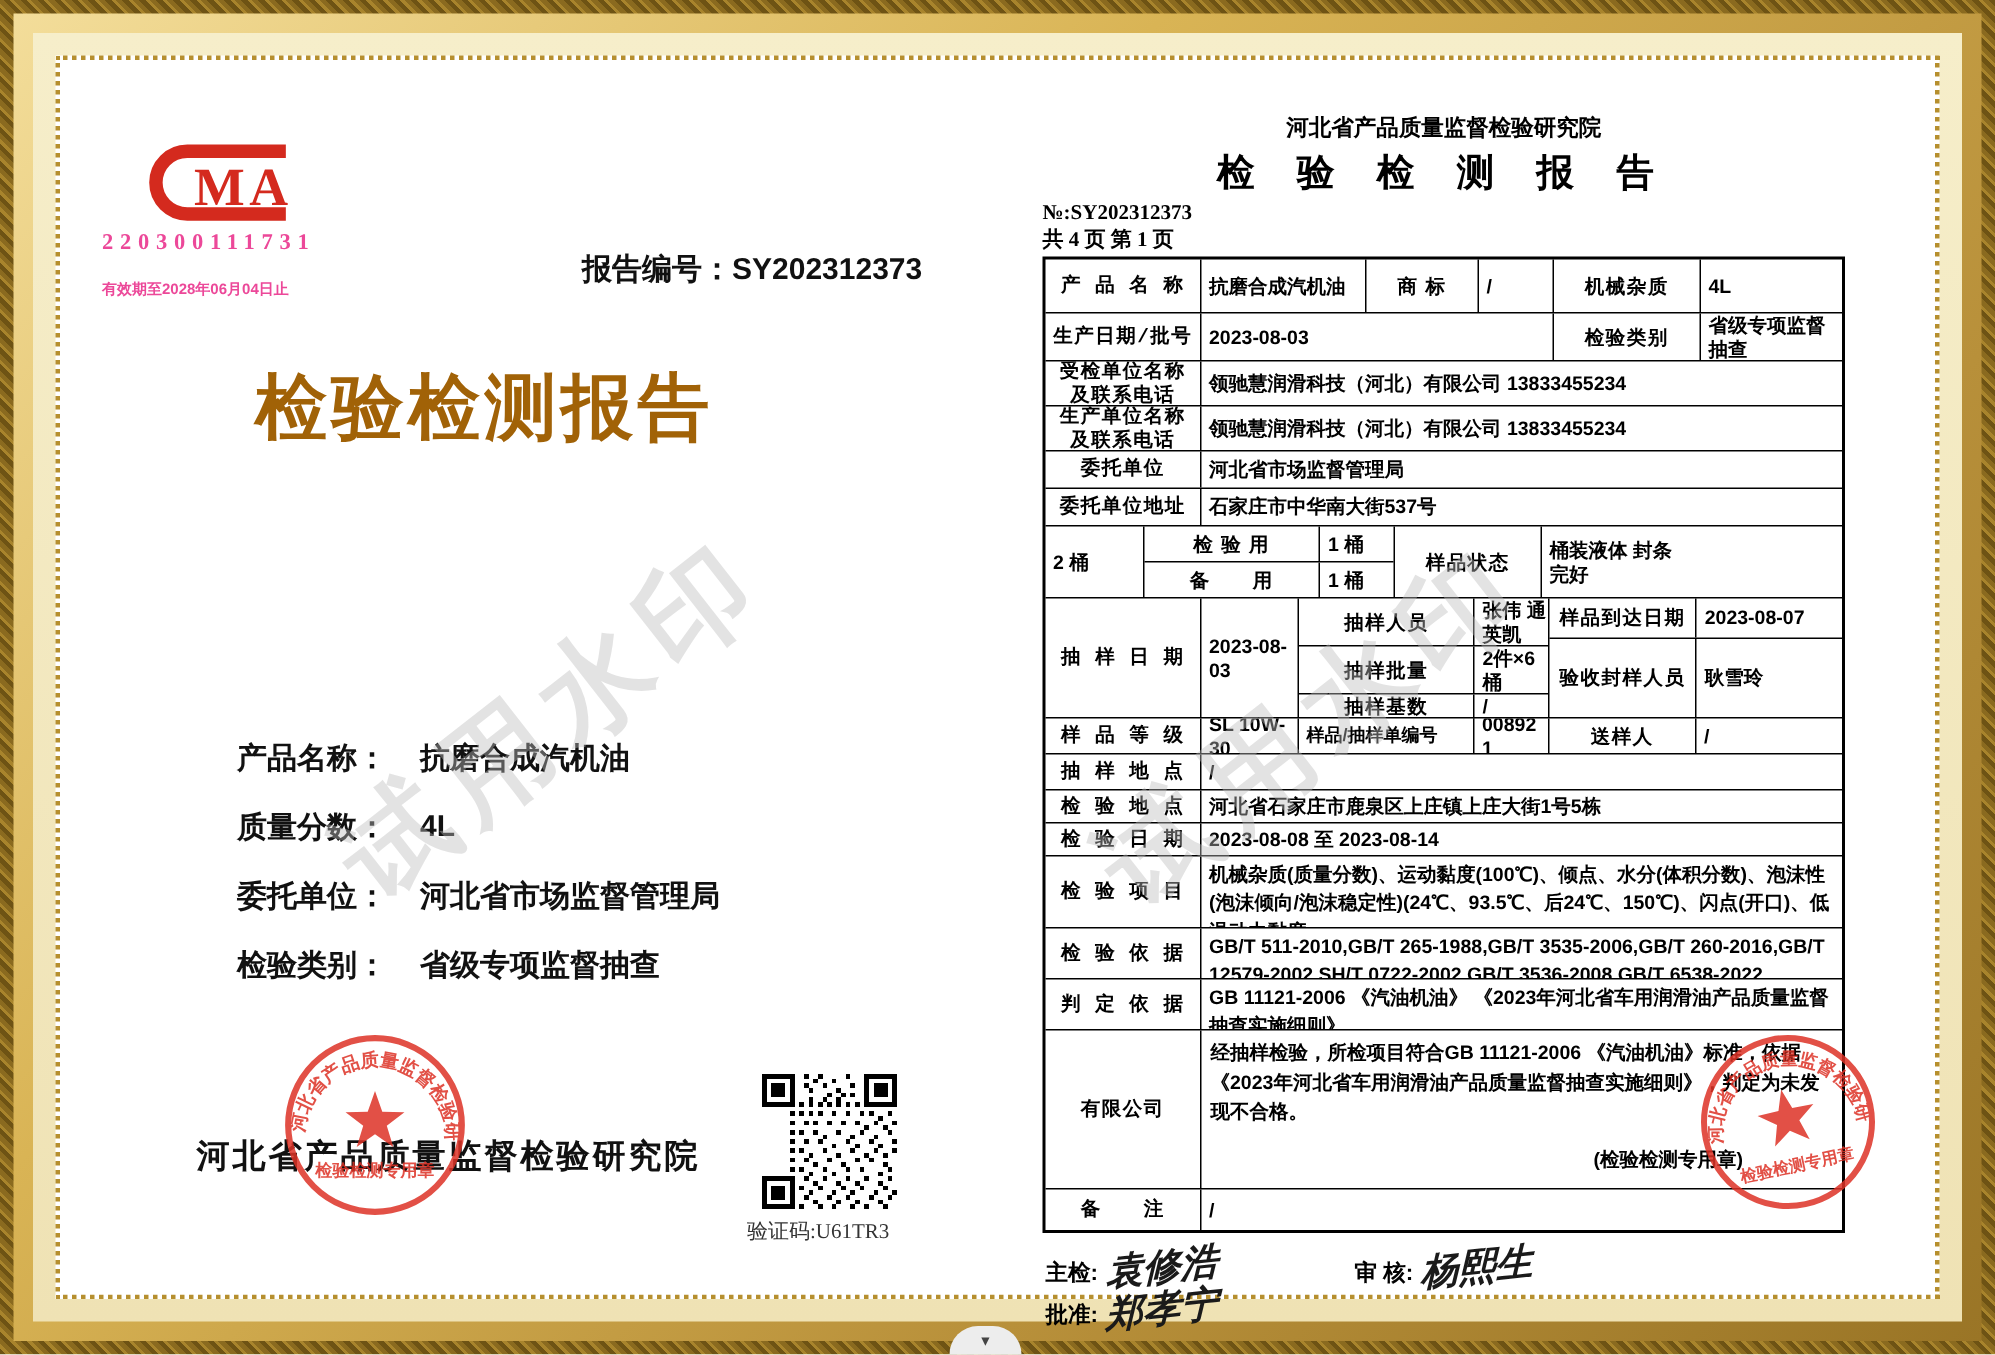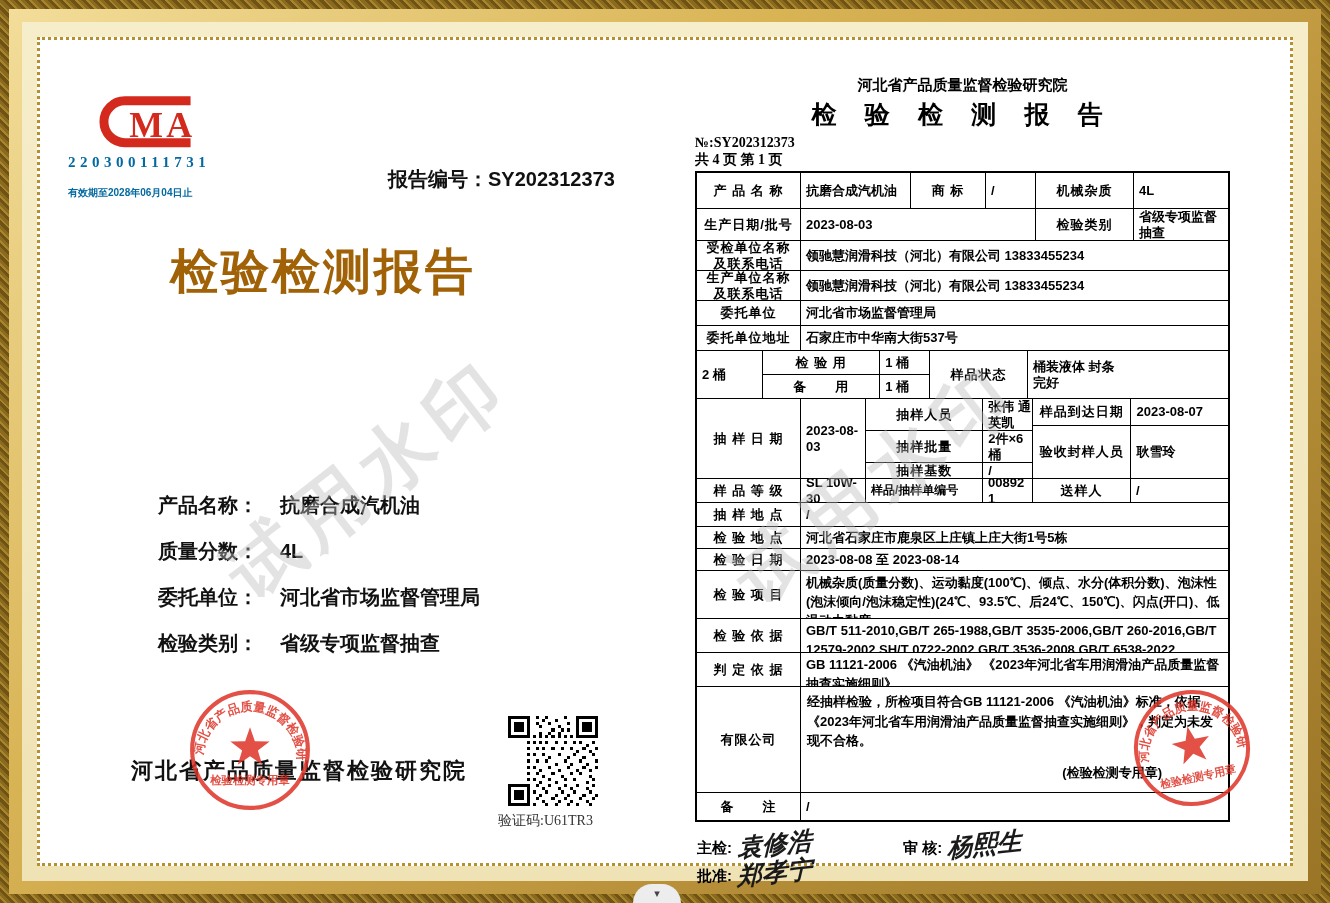--- a/index.html
+++ b/index.html
@@ -10,21 +10,21 @@
       background:repeating-linear-gradient(45deg,#6e5314 0 3px,#a8842c 3px 5px,#8a6a1f 5px 8px);
       padding:9px;box-sizing:border-box;}
   .f2{width:100%;height:100%;box-sizing:border-box;padding:13px;
       background:linear-gradient(135deg,#f3dd9a,#d9b455 35%,#b8903a 70%,#9a7526);}
   .f3{width:100%;height:100%;box-sizing:border-box;padding:15px;
       background:linear-gradient(180deg,#f6eeca,#efe2b4);}
   .f4{width:100%;height:100%;box-sizing:border-box;border:3px dotted #b68f2e;background:#fff;}
   .paper{position:absolute;inset:40px;background:#fff;}
 
   
-  .cma{position:absolute;left:28px;top:50px;width:175px;color:#0369a1;}
+  .cma{position:absolute;left:28px;top:50px;width:175px;color:#ec4899;}
   .cma svg{display:block;margin-left:24px;}
   .cma-code{font-weight:bold;font-size:15px;letter-spacing:4.5px;margin-top:2px;
             font-family:"Liberation Serif",serif;}
   .cma-valid{font-weight:bold;font-size:10px;margin-top:15px;}
   .repno{position:absolute;left:348px;top:126px;font-size:20px;font-weight:bold;color:#111;}
   .bigtitle{position:absolute;left:130px;top:200px;font-size:48px;font-weight:bold;
             letter-spacing:3px;color:#a16207;font-family:"Liberation Serif",serif;}
   .fields{position:absolute;left:118px;top:442px;}
   .frow{display:flex;height:46px;align-items:center;font-size:20px;font-weight:bold;color:#111;}
   .frow .fl{width:122px;}
@@ -54,21 +54,21 @@
   .trow:first-child{border-top:none;}
   .cell{box-sizing:border-box;border-left:1.5px solid #000;display:flex;align-items:center;
         font-size:13px;font-weight:bold;line-height:1.2;overflow:hidden;}
   .trow>.cell:first-child,.subrow>.cell:first-child{border-left:none;}
   .lab{justify-content:center;text-align:center;letter-spacing:1px;}
   .val{padding-left:5px;text-align:left;}
   .pre{white-space:pre-line;}
   .subcol{display:flex;flex-direction:column;box-sizing:border-box;border-left:1.5px solid #000;}
   .subrow{display:flex;flex:1;border-top:1.5px solid #000;box-sizing:border-box;}
   .subrow:first-child{border-top:none;}
-  .wL{width:103px;}.wA{width:428px;}
+  .wL{width:103px;font-family:Liberation Mono, monospace;}.wA{width:428px;}
   .w1a{width:110px;}.w1b{width:75px;}.w1c{width:50px;}.w1d{width:98px;}.w1e{width:95px;}
   .w2a{width:235px;}
   .wS{width:65px;}.wM{width:117px;}.wV{width:50px;}.wR{width:98px;}
   .blocky{line-height:1.45;padding:3px 5px;display:block;}
   .conc{display:block;padding:5px 6px;position:relative;}
   .conc p{margin:0;line-height:1.5;font-size:13px;}
   .sealnote{text-align:right;margin:14px 60px 0 0;font-size:13px;}
   .sigarea{position:relative;height:70px;margin-top:4px;font-size:15px;font-weight:bold;}
   .sigline1{position:absolute;left:2px;top:2px;}
   .sigline2{position:absolute;left:208px;top:2px;}

